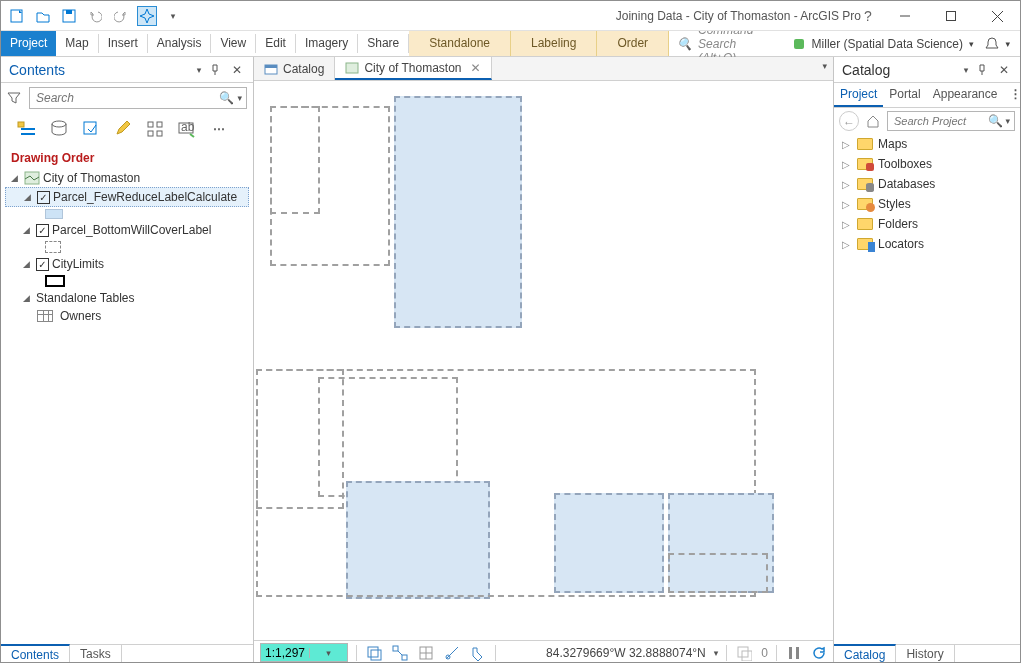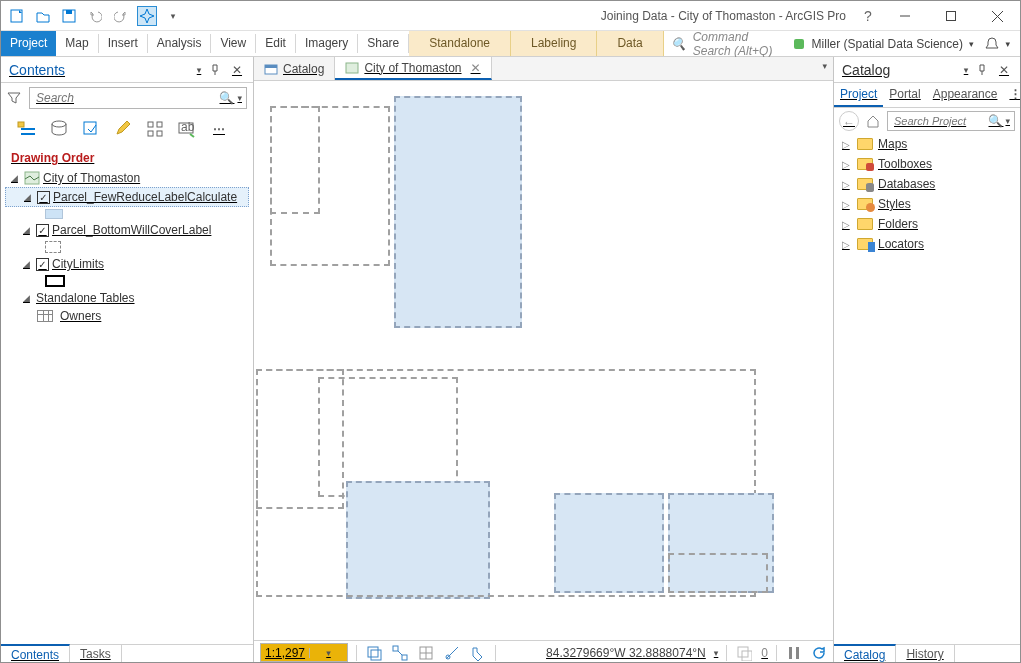--- a/index.html
+++ b/index.html
@@ -2,32 +2,32 @@
 <html><head>
 <meta charset="utf-8">
 <style>
   * { box-sizing: border-box; font-family: "Segoe UI", Arial, sans-serif; font-size: 12px; }
   body { margin: 0; background: #fff; width: 1021px; height: 663px; overflow: hidden; border: 1px solid #8f8f8f; }
   .titlebar { height: 30px; display: flex; align-items: stretch; background: #fff; border-bottom: 1px solid #e1e1e1; position: relative; }
   .quick-access { display: flex; align-items: center; gap: 6px; padding: 0 6px; }
   .qa-btn { width: 20px; height: 20px; display: flex; align-items: center; justify-content: center; color: #0078d4; }
   .qa-btn.active { background: #cde6f7; border: 1px solid #2a8dd4; }
   .feature-layer-tab { position: absolute; left: 378px; top: 0; width: 204px; height: 30px; background: #faeac9; border: 1px solid #e8d088; border-bottom: none; display: flex; align-items: center; justify-content: center; color: #896d35; }
-  .window-title { position: absolute; right: 174px; top: 0; line-height: 30px; color: #555; }
+  .window-title { position: absolute; right: 159px; top: 0; line-height: 30px; color: #555; }
   .help-icon { position: absolute; right: 140px; top: 0; width: 24px; line-height: 30px; text-align: center; color: #666; font-size: 14px; }
   .win-controls { position: absolute; right: 0; top: 0; display: flex; }
   .win-btn { width: 46px; height: 30px; display: flex; align-items: center; justify-content: center; color: #444; }
   .ribbon-row { height: 26px; display: flex; align-items: stretch; background: #fff; border-bottom: 1px solid #d0d0d0; }
   .ribbon-tab { padding: 0 9px; line-height: 25px; color: #444; cursor: pointer; }
   .ribbon-tab.active { background: #1b80ce; color: #fff; }
   .ribbon-sep { width: 1px; background: #d6d6d6; margin: 3px 0; }
   .ribbon-tab.ctx { background: #faeac9; color: #6d5826; border-right: 1px solid #e8d088; padding: 0 20px; }
   .command-search { flex: 1; display: flex; align-items: center; padding: 0 8px; color: #888; font-style: italic; gap: 6px; max-width: 200px; }
   .user-area { display: flex; align-items: center; gap: 6px; padding: 0 10px; margin-left: auto; color: #444; }
-  .main { display: flex; height: calc(663px - 30px - 26px); text-decoration: underline; }
+  .main { display: flex; height: calc(663px - 30px - 26px); }
   .contents-pane { width: 253px; border-right: 1px solid #c5c5c5; display: flex; flex-direction: column; }
   .pane-header { height: 26px; display: flex; align-items: center; border-bottom: 1px solid #d0d0d0; padding: 0 8px; }
   .pane-title { color: #0b5fb1; font-size: 14px; flex: 1; }
   .pane-ctrl { width: 16px; text-align: center; color: #555; margin-left: 3px; }
   .search-row { display: flex; align-items: center; padding: 4px 6px; gap: 4px; }
   .filter-icon { width: 18px; text-align: center; color: #666; }
   .search-box { flex: 1; height: 22px; border: 1px solid #b5b5b5; display: flex; align-items: center; padding: 0 4px; background: #fff; }
   .search-box input { border: none; outline: none; flex: 1; font-size: 12px; font-style: italic; color: #888; background: transparent; }
   .search-box .mag { color: #555; }
   .toc-toolbar { display: flex; align-items: center; gap: 12px; padding: 6px 10px 8px 16px; }
@@ -51,21 +51,21 @@
   .center { flex: 1; display: flex; flex-direction: column; border-right: 1px solid #c5c5c5; }
   .view-tabs { height: 24px; display: flex; align-items: stretch; background: #f4f4f4; border-bottom: 1px solid #d0d0d0; position: relative; }
   .view-tab { display: flex; align-items: center; gap: 5px; padding: 0 10px; border-right: 1px solid #d0d0d0; color: #444; }
   .view-tab.active { background: #fff; border-bottom: 2px solid #0b5fb1; }
   .view-tab .close { margin-left: 4px; color: #888; }
   .view-tabs .dropdown { position: absolute; right: 6px; top: 4px; color: #555; }
   .map-canvas { flex: 1; position: relative; background: #fff; overflow: hidden; }
   .shape { position: absolute; border: 2px dashed #a0a0a0; }
   .shape.blue { background: #d7e6f4; border-color: #94a5bb; }
   .status-bar { height: 24px; border-top: 1px solid #d0d0d0; display: flex; align-items: center; padding: 0 6px; gap: 8px; }
-  .scale-box { width: 88px; height: 19px; border: 1px solid #b5b5b5; display: flex; align-items: center; background: #eab308; }
+  .scale-box { width: 88px; height: 19px; border: 1px solid #b5b5b5; display: flex; align-items: center; background: #5eead4; }
   .scale-box span { flex:1; padding: 0 4px; }
   .scale-box .arrow { width: 16px; text-align: center; border-left: 1px solid #b5b5b5; color: #555; }
   .sb-icon { width: 18px; height: 18px; display: flex; align-items: center; justify-content: center; color: #3c84c4; }
   .sb-icon.gray { color: #888; }
   .coords { margin-left: auto; color: #444; text-align: right; }
   .status-bar .sep { width: 1px; height: 16px; background: #d0d0d0; }
   .status-bar .refresh { color: #1b80ce; font-size: 15px; }
   .catalog-pane { width: 186px; display: flex; flex-direction: column; }
   .cat-tabs { display: flex; border-bottom: 1px solid #d0d0d0; }
   .cat-tab { padding: 4px 6px; color: #555; }
@@ -158,21 +158,21 @@
   <div class="ribbon-tab">View</div>
   <div class="ribbon-sep"></div>
   <div class="ribbon-tab">Edit</div>
   <div class="ribbon-sep"></div>
   <div class="ribbon-tab">Imagery</div>
   <div class="ribbon-sep"></div>
   <div class="ribbon-tab">Share</div>
   <div class="ribbon-sep"></div>
   <div class="ribbon-tab ctx">Standalone</div>
   <div class="ribbon-tab ctx">Labeling</div>
-  <div class="ribbon-tab ctx">Data</div>
+  <div class="ribbon-tab ctx">Order</div>
   <div class="command-search">
     <span>🔍</span>
     <span>Command Search (Alt+Q)</span>
   </div>
   <div class="user-area">
     <span class="green-badge"></span>
     <span>Miller (Spatial Data Science)</span>
     <span style="font-size:9px">▾</span>
     <span style="margin-left:6px">
       <svg width="14" height="14">

